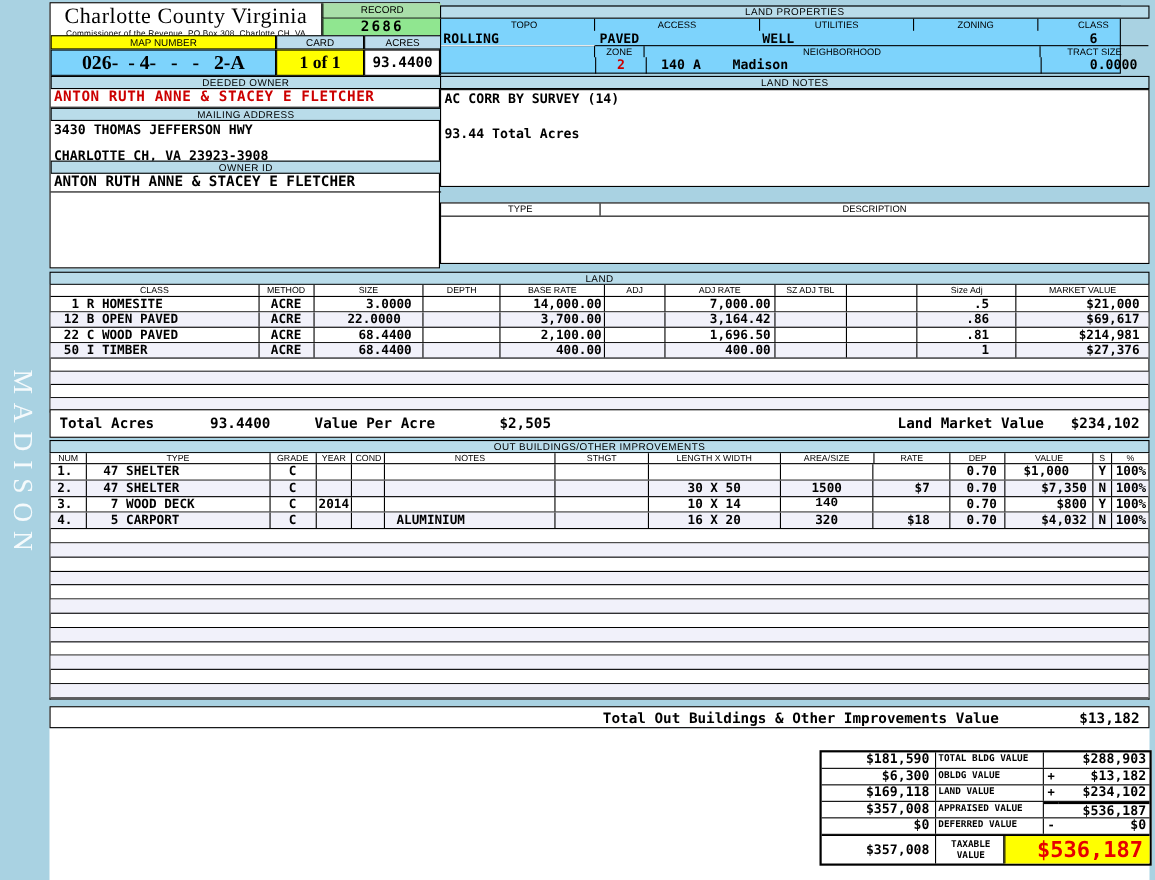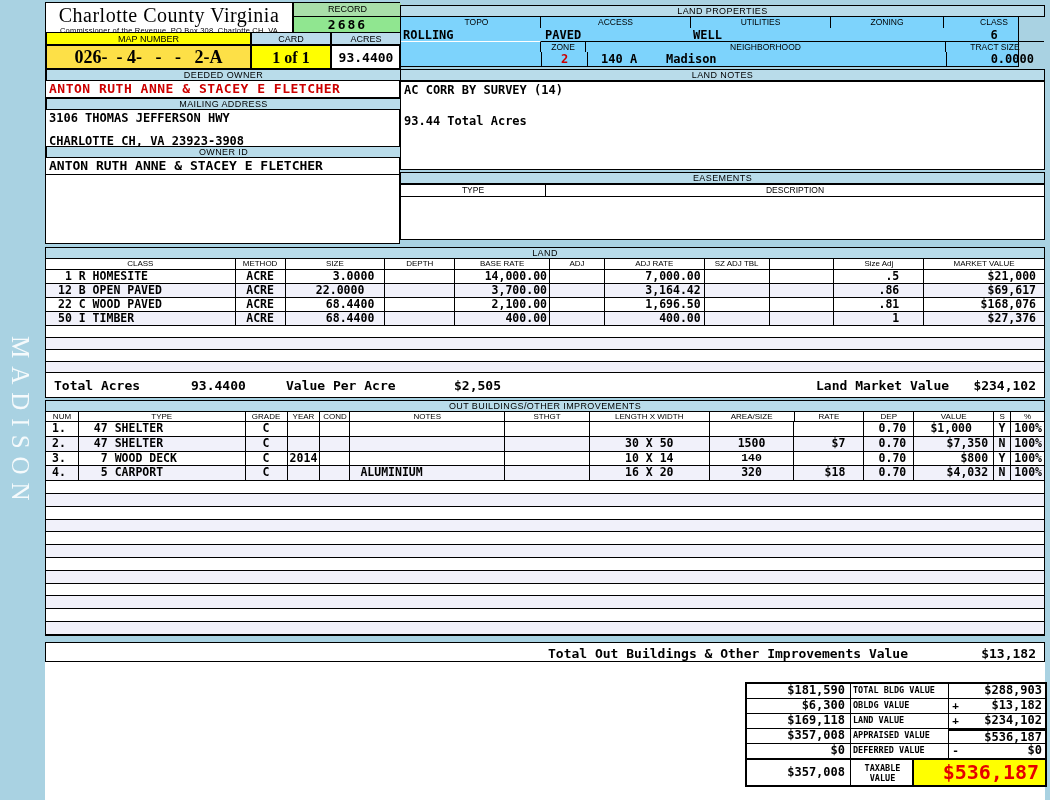--- a/index.html
+++ b/index.html
@@ -56,29 +56,29 @@
       <div class="serif county-title">Charlotte County Virginia</div>
       <div class="comm-line">Commissioner of the Revenue, PO Box 308, Charlotte CH, VA</div>
     </div>
     <div class="abs rec-head">RECORD</div>
     <div class="abs rec-val mono">2686</div>
 
     <div class="abs hcell" style="left:0;top:29px;width:205px;height:13px;background:#ffff00;">MAP NUMBER</div>
     <div class="abs hcell" style="left:205px;top:29px;width:80px;height:13px;background:#bcdcec;">CARD</div>
     <div class="abs hcell" style="left:285px;top:29px;width:70px;height:13px;background:#bcdcec;">ACRES</div>
 
-    <div class="abs vcell serif" style="left:0;top:42px;width:205px;height:24px;background:#fde047;font-weight:bold;font-size:18px;line-height:23px;white-space:pre;">026-  - 4-   -   -   2-A</div>
+    <div class="abs vcell serif" style="left:0;top:42px;width:205px;height:24px;background:#7dd3fc;font-weight:bold;font-size:18px;line-height:23px;white-space:pre;">026-  - 4-   -   -   2-A</div>
     <div class="abs vcell serif" style="left:205px;top:42px;width:80px;height:24px;background:#ffff00;font-weight:bold;font-size:16px;line-height:23px;">1 of 1</div>
     <div class="abs vcell mono" style="left:285px;top:42px;width:70px;height:24px;font-size:13px;line-height:23px;">93.4400</div>
 
     <div class="abs band" style="left:0;top:66px;width:355px;height:12px;">DEEDED OWNER</div>
     <div class="abs mono red" style="left:0;top:78px;width:355px;height:17px;border-bottom:1px solid #000;font-size:13px;line-height:16px;padding-left:3px;letter-spacing:.5px;">ANTON RUTH ANNE &amp; STACEY E FLETCHER</div>
 
     <div class="abs band" style="left:0;top:95px;width:355px;height:12px;">MAILING ADDRESS</div>
-    <div class="abs mono" style="left:3px;top:108px;font-size:12px;font-weight:600;">3106 THOMAS JEFFERSON HWY</div>
+    <div class="abs mono" style="left:3px;top:108px;font-size:12px;font-weight:600;">3430 THOMAS JEFFERSON HWY</div>
     <div class="abs mono" style="left:3px;top:131px;font-size:12px;font-weight:600;border-bottom:0;">CHARLOTTE CH, VA 23923-3908</div>
 
     <div class="abs band" style="left:0;top:143px;width:355px;height:12px;">OWNER ID</div>
     <div class="abs mono" style="left:0;top:155px;width:355px;height:17px;border-bottom:1px solid #000;font-size:13px;line-height:16px;padding-left:3px;">ANTON RUTH ANNE &amp; STACEY E FLETCHER</div>
   </div>
 
   <div class="abs" style="left:400px;top:5px;width:619px;height:62px;background:#7dd3fc;border:1px solid #000;">
     <div class="abs band" style="left:-1px;top:-1px;width:645px;height:12px;">LAND PROPERTIES</div>
     <div class="abs" style="left:0;top:11px;width:643px;height:11px;display:flex;">
       <div class="tiny" style="width:140px;text-align:center;border-right:1px solid #000;box-sizing:border-box;padding-left:12px;">TOPO</div>
@@ -109,21 +109,20 @@
       <span class="abs mono" style="left:545px;width:88px;text-align:right;font-size:12px;line-height:15px;">0.0000</span>
     </div>
   </div>
 
   <div class="abs band" style="left:400px;top:69px;width:645px;height:12px;">LAND NOTES</div>
   <div class="abs panel" style="left:400px;top:81px;width:645px;height:89px;">
     <div class="mono" style="font-size:12px;padding:1px 0 0 3px;">AC CORR BY SURVEY (14)</div>
     <div class="mono" style="font-size:12px;padding:17px 0 0 3px;">93.44 Total Acres</div>
   </div>
 
-  <div class="abs band" style="left:400px;top:172px;width:645px;height:12px;">EASEMENTS</div>
   <div class="abs panel" style="left:400px;top:184px;width:645px;height:56px;">
     <div style="display:flex;border-bottom:1px solid #000;height:11px;">
       <div class="tiny" style="width:145px;text-align:center;border-right:1px solid #000;box-sizing:border-box;">TYPE</div>
       <div class="tiny" style="flex:1;text-align:center;">DESCRIPTION</div>
     </div>
   </div>
 
   <div class="abs band" style="left:45px;top:247px;width:1000px;height:12px;">LAND</div>
   <div class="abs" id="land-table" style="left:45px;top:259px;width:1000px;background:#fff;border:1px solid #000;border-top:none;">
       <div class="trow thead" style="height: 10px;">
@@ -169,21 +168,21 @@
         <div class="c dcell" style="width: 190px; line-height: 12px; text-align: left; padding-left: 12px;">22 C WOOD PAVED</div>
         <div class="c dcell" style="width: 50px; line-height: 12px; text-align: center;">ACRE</div>
         <div class="c dcell" style="width: 100px; line-height: 12px; text-align: right; padding-right: 10px;">68.4400</div>
         <div class="c dcell" style="width: 70px; line-height: 12px; text-align: right; padding-right: 8px;"></div>
         <div class="c dcell" style="width: 95px; line-height: 12px; text-align: right; padding-right: 2px;">2,100.00</div>
         <div class="c dcell" style="width: 55px; line-height: 12px; text-align: center;"></div>
         <div class="c dcell" style="width: 100px; line-height: 12px; text-align: right; padding-right: 3px;">1,696.50</div>
         <div class="c dcell" style="width: 65px; line-height: 12px; text-align: center;"></div>
         <div class="c dcell" style="width: 65px; line-height: 12px; text-align: center;"></div>
         <div class="c dcell" style="width: 90px; line-height: 12px; text-align: right; padding-right: 24px;">.81</div>
-        <div class="c dcell" style="width: 120px; line-height: 12px; text-align: right; padding-right: 8px;">$168,076</div>
+        <div class="c dcell" style="width: 120px; line-height: 12px; text-align: right; padding-right: 8px;">$214,981</div>
       </div>
       <div class="trow stripe" style="height: 13px;">
         <div class="c dcell" style="width: 190px; line-height: 12px; text-align: left; padding-left: 12px;">50 I TIMBER</div>
         <div class="c dcell" style="width: 50px; line-height: 12px; text-align: center;">ACRE</div>
         <div class="c dcell" style="width: 100px; line-height: 12px; text-align: right; padding-right: 10px;">68.4400</div>
         <div class="c dcell" style="width: 70px; line-height: 12px; text-align: right; padding-right: 8px;"></div>
         <div class="c dcell" style="width: 95px; line-height: 12px; text-align: right; padding-right: 2px;">400.00</div>
         <div class="c dcell" style="width: 55px; line-height: 12px; text-align: center;"></div>
         <div class="c dcell" style="width: 100px; line-height: 12px; text-align: right; padding-right: 3px;">400.00</div>
         <div class="c dcell" style="width: 65px; line-height: 12px; text-align: center;"></div>

